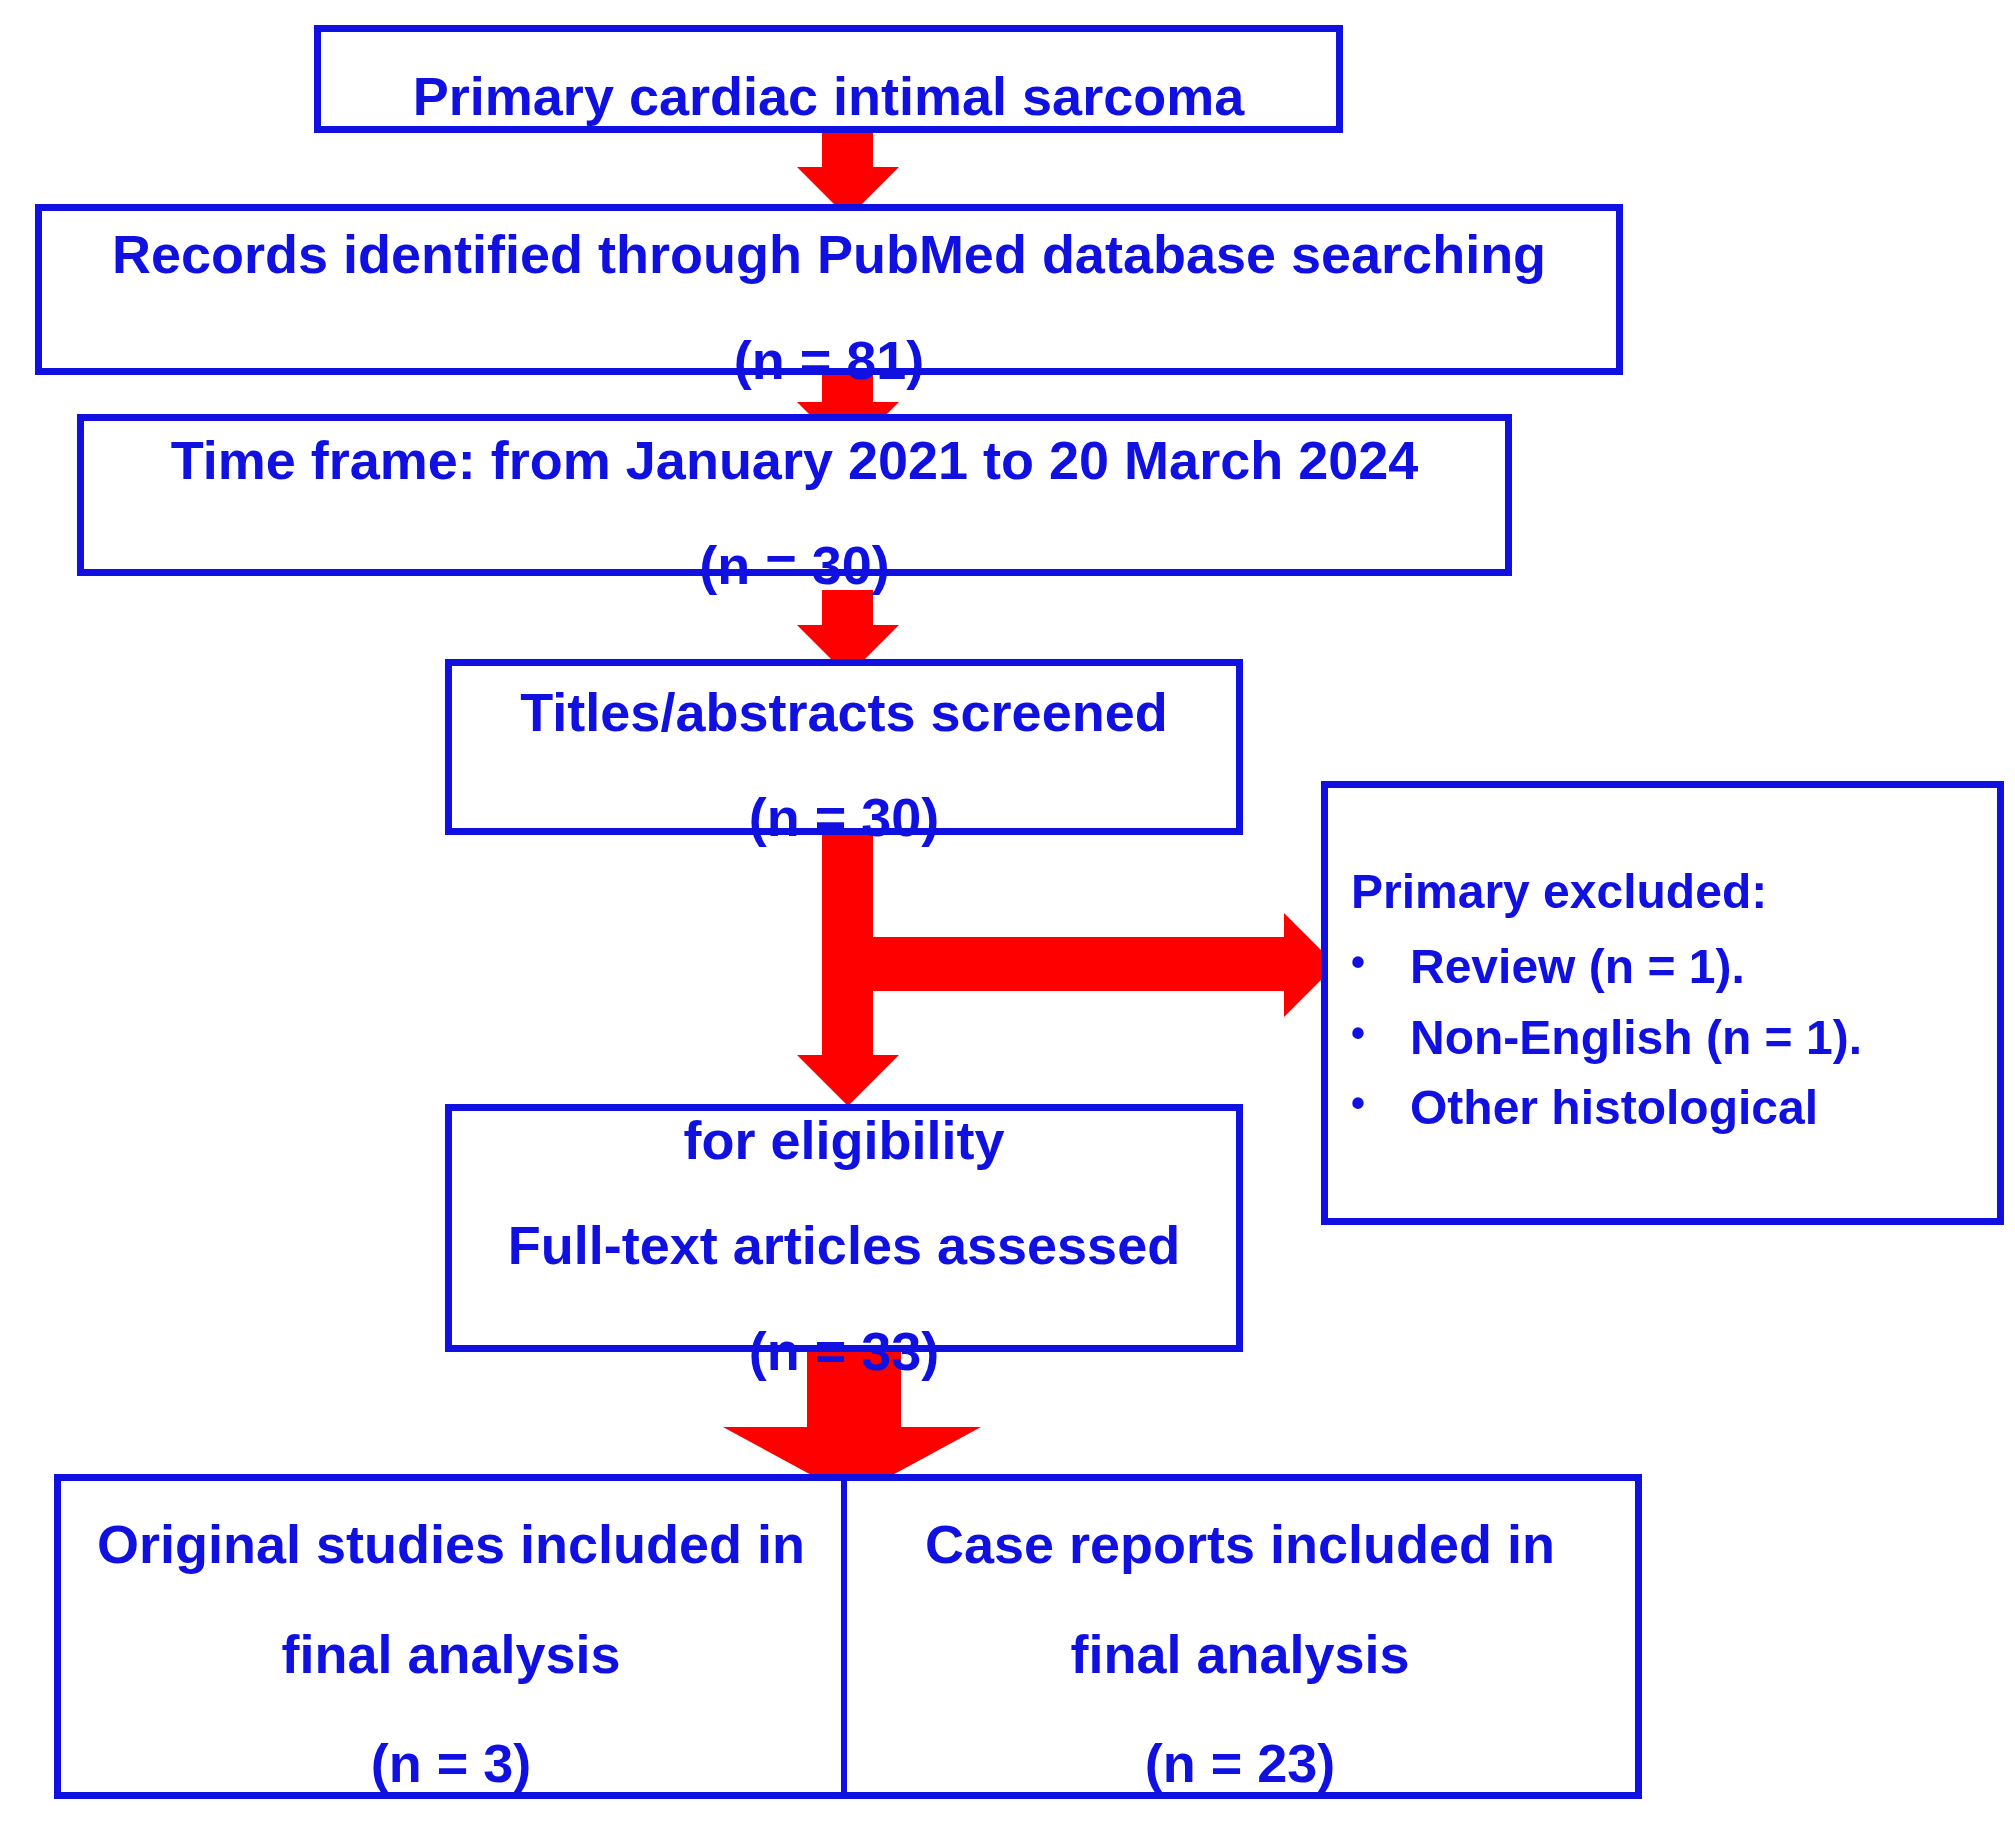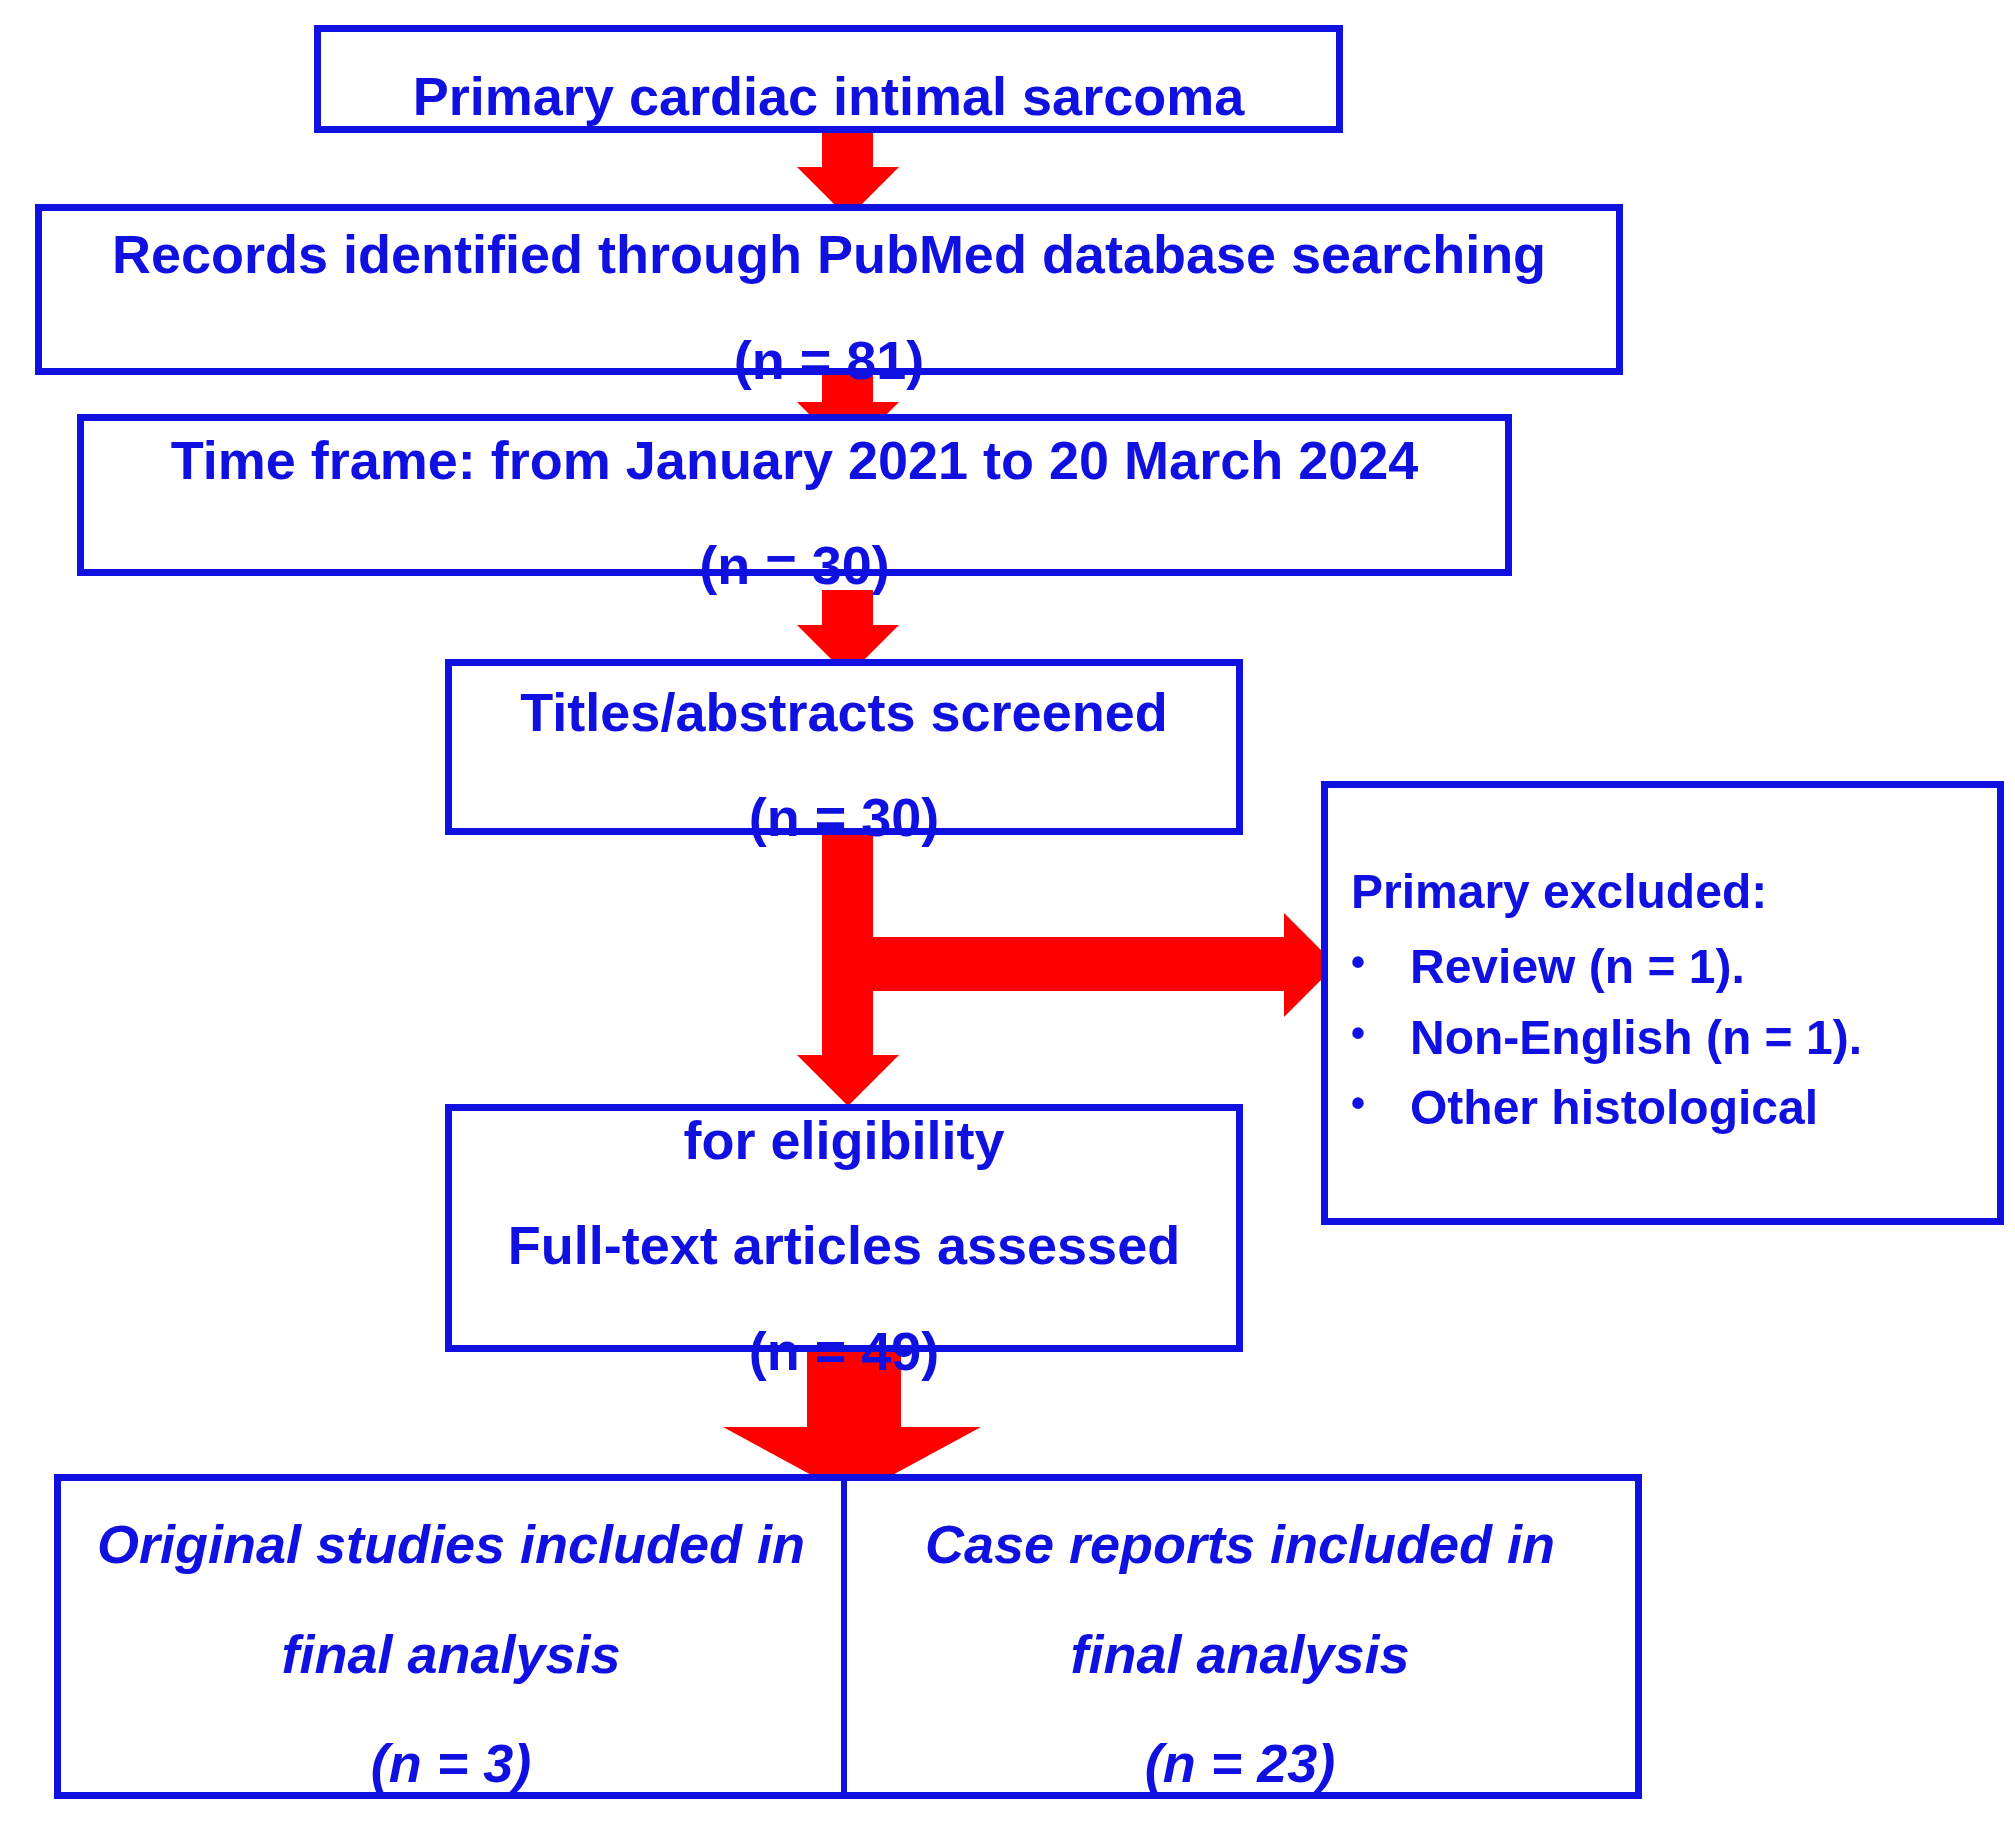--- a/index.html
+++ b/index.html
@@ -64,21 +64,21 @@
   #box-included {
     left: 54px; top: 1474px; width: 1588px; height: 325px;
     flex-direction: row; align-items: stretch; justify-content: flex-start;
     padding: 0;
   }
   #box-included .half {
     box-sizing: border-box;
     display: flex; flex-direction: column;
     align-items: center; justify-content: center;
     text-align: center; font-size: 54px; line-height: 1.38;
-    color: #1010E0; font-weight: bold; font-style: italic;
+    color: #1010E0; font-weight: bold;
   }
   #box-included .half.left  { width: 780px; }
   #box-included .half.right { width: 792px; border-left: 6.1px solid #1010E0; }
 
   
   .arrow { position: absolute; z-index: 2; }
   .arrow .shaft {
     position: absolute; background: #FF0000;
   }
   .arrow .head-down {
@@ -183,21 +183,21 @@
         <span class="txt">
           <span>Other histological</span><br>
         </span>
       </li>
     </ul>
   </div>
 
   <div class="box" id="box-fulltext">
     <span class="line">for eligibility</span>
     <span class="line">Full-text articles assessed</span>
-    <span class="line">(n = 49)</span>
+    <span class="line">(n = 33)</span>
   </div>
 
   <div class="arrow" id="arrow-5">
     <div class="shaft5"></div>
     <div class="head5"></div>
   </div>
 
   <div class="box" id="box-included">
     <div class="half left">
       <span class="line">Original studies included in</span>

